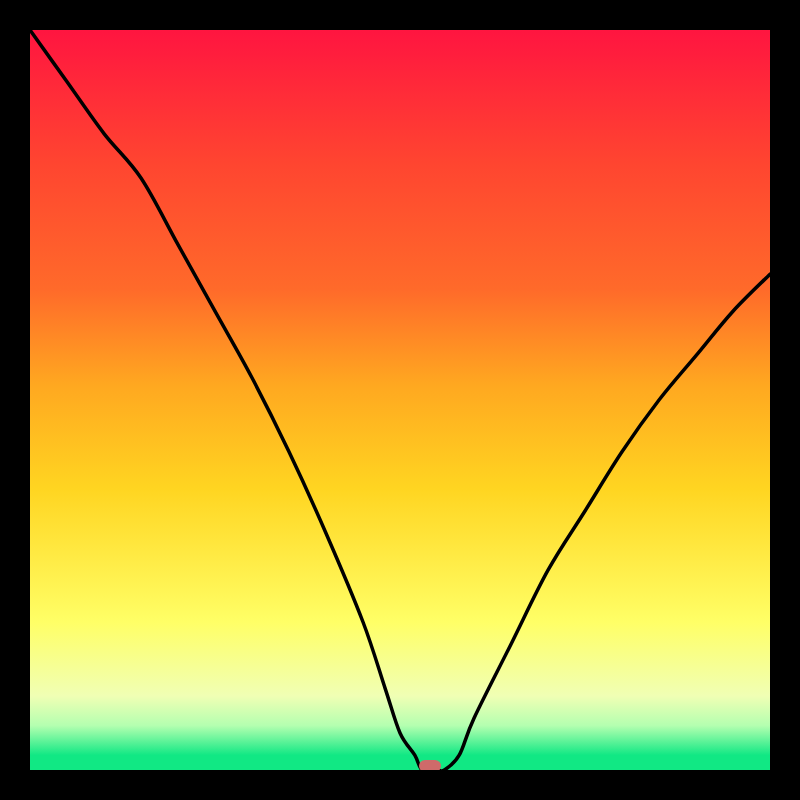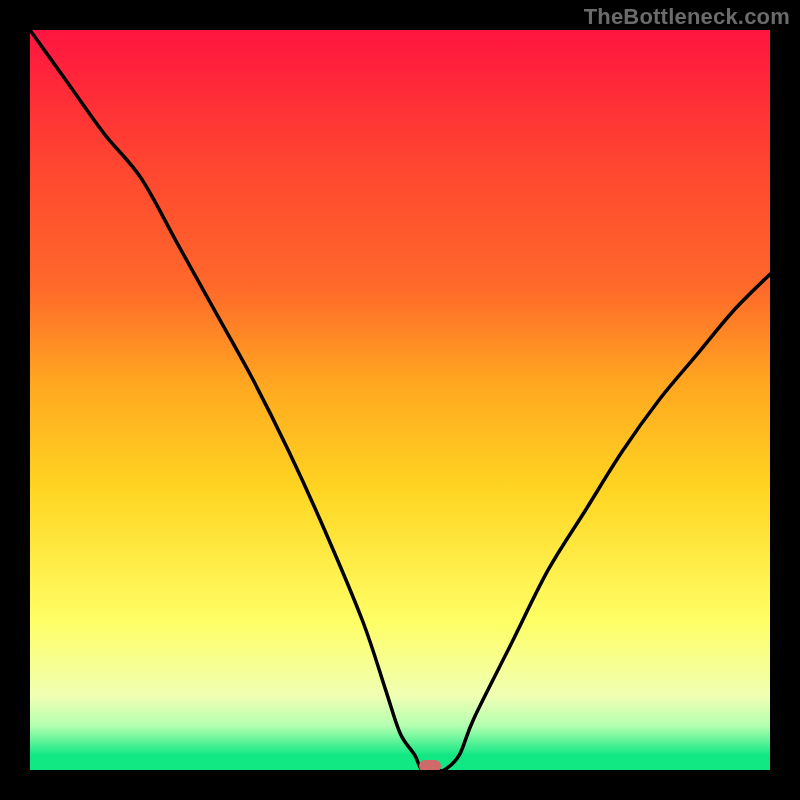--- a/index.html
+++ b/index.html
@@ -55,21 +55,20 @@
     font-weight: 600;
     color: #6b6b6b;
     letter-spacing: 0.2px;
   }
 </style>
 </head>
 <body>
 
 <div id="stage">
 
-  <div id="watermark">TheBottleneck.com</div>
 
   <div id="plot-area">
     <div id="gradient" style="background: linear-gradient(rgb(255, 21, 64) 0%, rgb(255, 69, 48) 18%, rgb(255, 106, 42) 35%, rgb(255, 168, 32) 48%, rgb(255, 213, 33) 62%, rgb(255, 255, 102) 80%, rgb(240, 255, 180) 90%, rgb(180, 255, 176) 94%, rgb(17, 232, 132) 98%, rgb(17, 232, 132) 100%);"></div>
     <svg id="curve" viewBox="0 0 740 740" preserveAspectRatio="none">
       <path id="curve-path" d="M 0 0 C 6.166666666666667 8.633333333333326, 24.666666666666664 34.53333333333329, 37 51.799999999999955 C 49.333333333333336 69.06666666666662, 61.666666666666664 87.56666666666668, 74 103.60000000000002 C 86.33333333333333 119.63333333333337, 98.66666666666667 129.5, 111 148 C 123.33333333333333 166.5, 135.66666666666666 192.40000000000003, 148 214.60000000000002 C 160.33333333333334 236.8, 172.66666666666666 259, 185 281.2 C 197.33333333333334 303.4, 209.66666666666666 324.3666666666666, 222 347.79999999999995 C 234.33333333333334 371.2333333333333, 246.66666666666666 395.9, 259 421.8 C 271.3333333333333 447.70000000000005, 283.6666666666667 474.8333333333333, 296 503.2 C 308.3333333333333 531.5666666666666, 323.1333333333333 566.1, 333 592 C 342.8666666666667 617.9, 349.0333333333333 640.1, 355.2 658.6 C 361.3666666666667 677.1, 365.06666666666666 691.9, 370 703 C 374.93333333333334 714.1, 381.1 719.0333333333334, 384.8 725.2 C 388.5 731.3666666666667, 388.50000000000006 737.5333333333333, 392.20000000000005 740 C 395.90000000000003 742.4666666666667, 403.30000000000007 740, 407.00000000000006 740 C 410.70000000000005 740, 410.70000000000005 742.4666666666667, 414.40000000000003 740 C 418.1 737.5333333333333, 424.26666666666665 733.8333333333334, 429.2 725.2 C 434.1333333333333 716.5666666666667, 435.3666666666667 706.7, 444 688.2 C 452.6333333333333 669.7, 468.6666666666667 638.8666666666667, 481 614.2 C 493.3333333333333 589.5333333333334, 505.6666666666667 562.4000000000001, 518 540.2 C 530.3333333333334 518, 542.6666666666666 500.73333333333335, 555 481 C 567.3333333333334 461.26666666666665, 579.6666666666666 440.3, 592 421.8 C 604.3333333333334 403.3, 616.6666666666666 386.03333333333336, 629 370 C 641.3333333333334 353.96666666666664, 653.6666666666666 340.4, 666 325.59999999999997 C 678.3333333333334 310.79999999999995, 690.6666666666666 294.76666666666665, 703 281.2 C 715.3333333333334 267.6333333333333, 733.8333333333334 250.36666666666665, 740 244.2" fill="none" stroke-width="3.5" stroke-linejoin="round" stroke-linecap="round" stroke="#000000"></path>
     </svg>
     <div id="marker" style="left: 399.6px; top: 736px; background: rgb(207, 106, 106);"></div>
   </div>
 
 </div>

